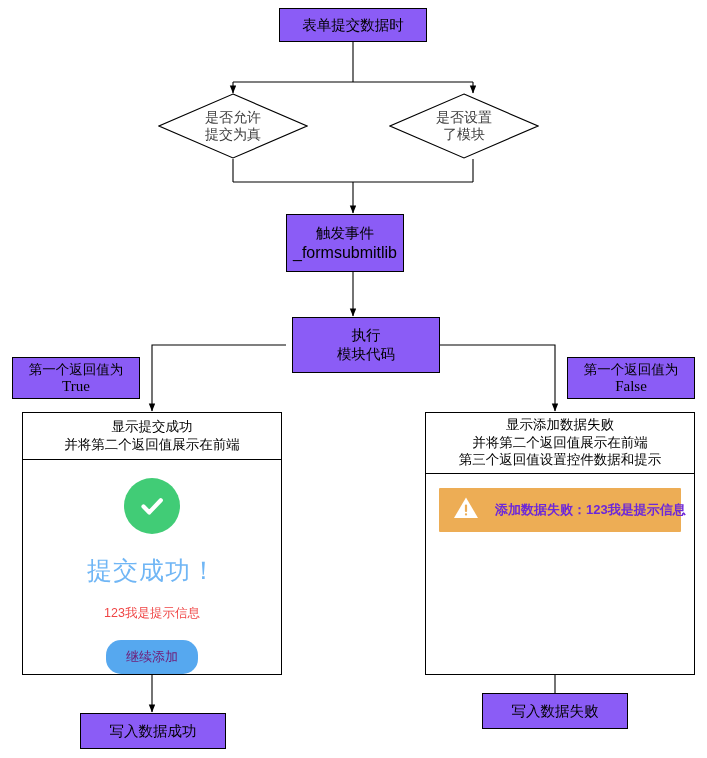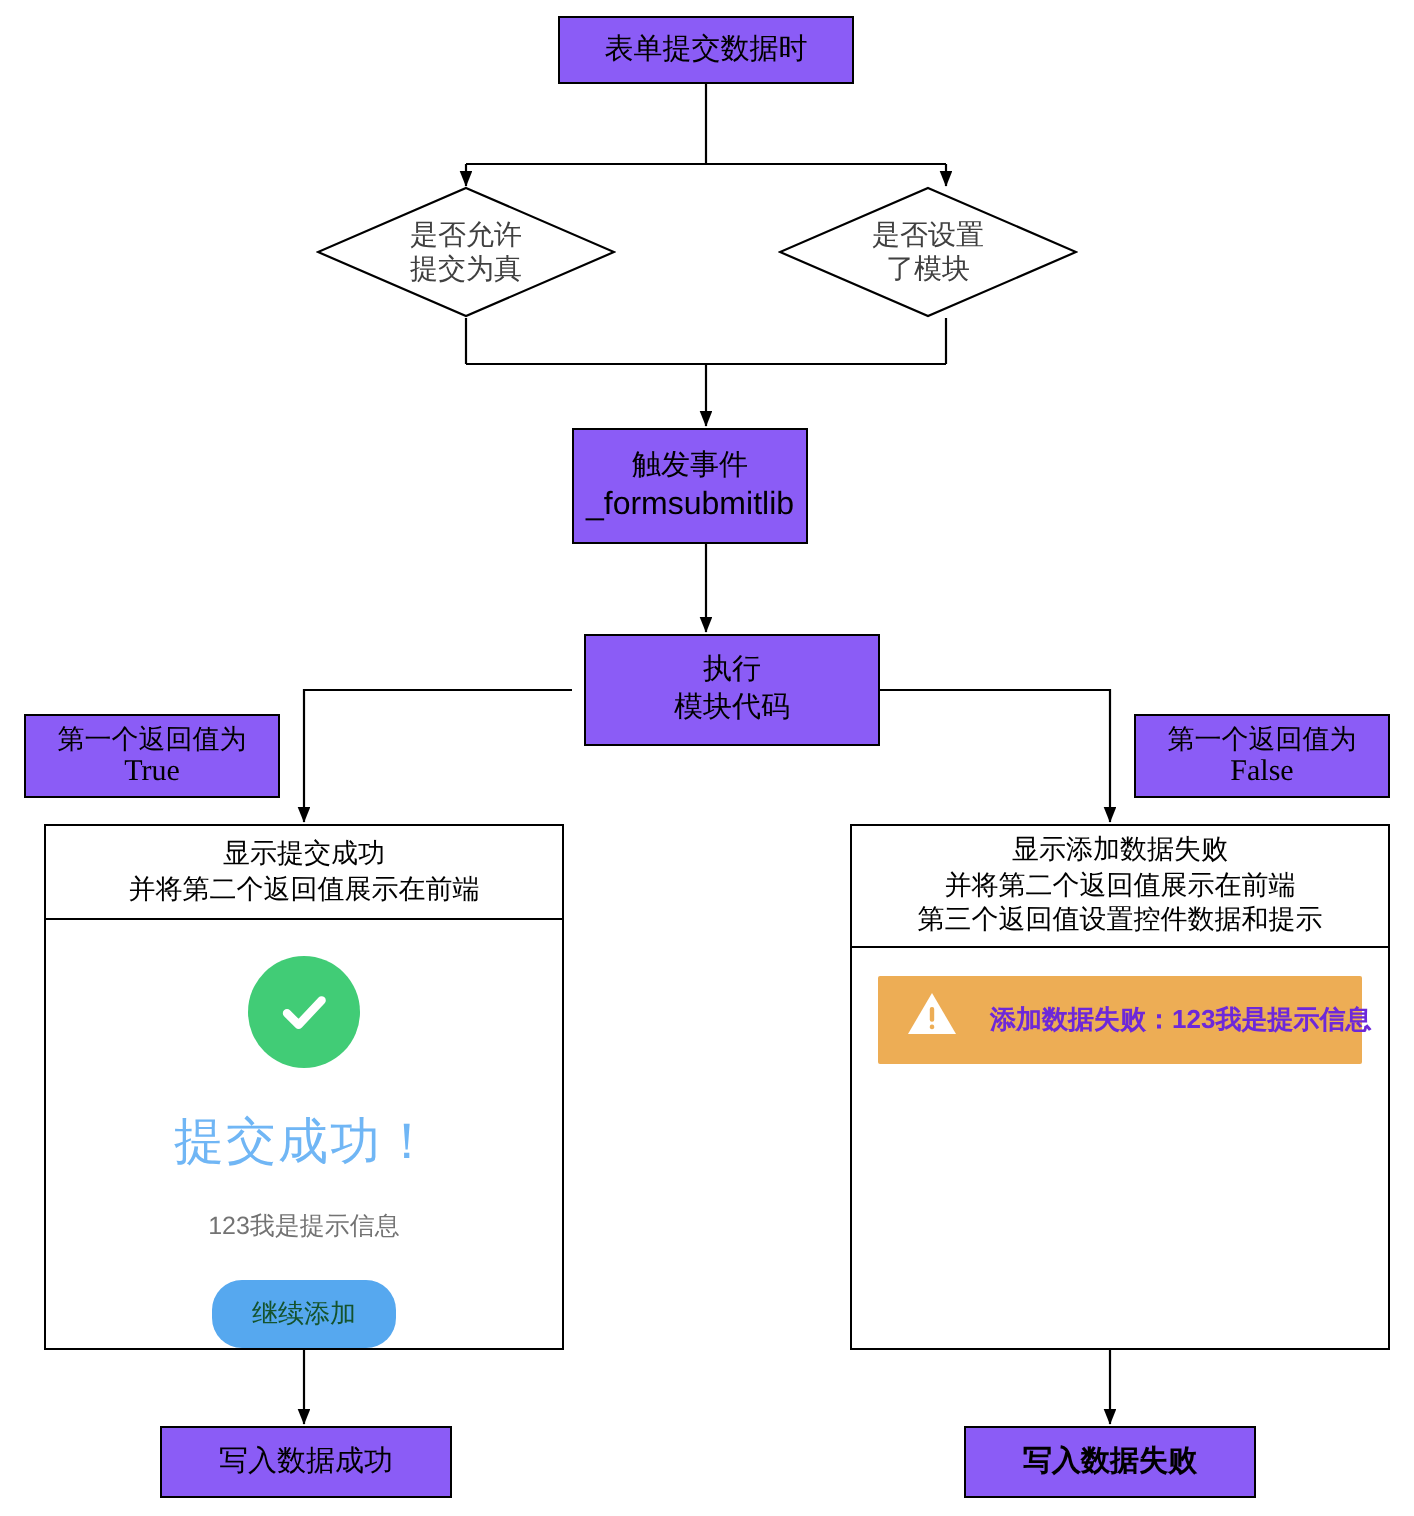--- a/index.html
+++ b/index.html
@@ -113,26 +113,26 @@
   }
   .success-title {
     margin-top: 20px;
     font-size: 25px;
     letter-spacing: 1px;
     color: #70b6f5;
   }
   .success-sub {
     margin-top: 18px;
     font-size: 12.5px;
-    color: #737373;
+    color: #ef4444;
   }
   .success-btn {
     margin-top: 18px;
     background: #56a8ef;
-    color: #14532d;
+    color: #701a75;
     font-size: 13px;
     border: none;
     border-radius: 15px;
     padding: 8px 20px;
     min-width: 92px;
     cursor: pointer;
     font-family: inherit;
   }
 
   
@@ -273,17 +273,17 @@
         </span>
         <span class="alert-text">添加数据失败：123我是提示信息</span>
       </div>
     </div>
   </div>
 
   <div class="node" style="left:80px; top:713px; width:146px; height:36px;">
     <span class="ln">写入数据成功</span>
   </div>
 
-  <div class="node" style="left:482px; top:713px; width:146px; height:36px;font-weight:bold;">
+  <div class="node" style="left:482px; top:693px; width:146px; height:36px;">
     <span class="ln">写入数据失败</span>
   </div>
 
 </div>
 
 </body></html>

